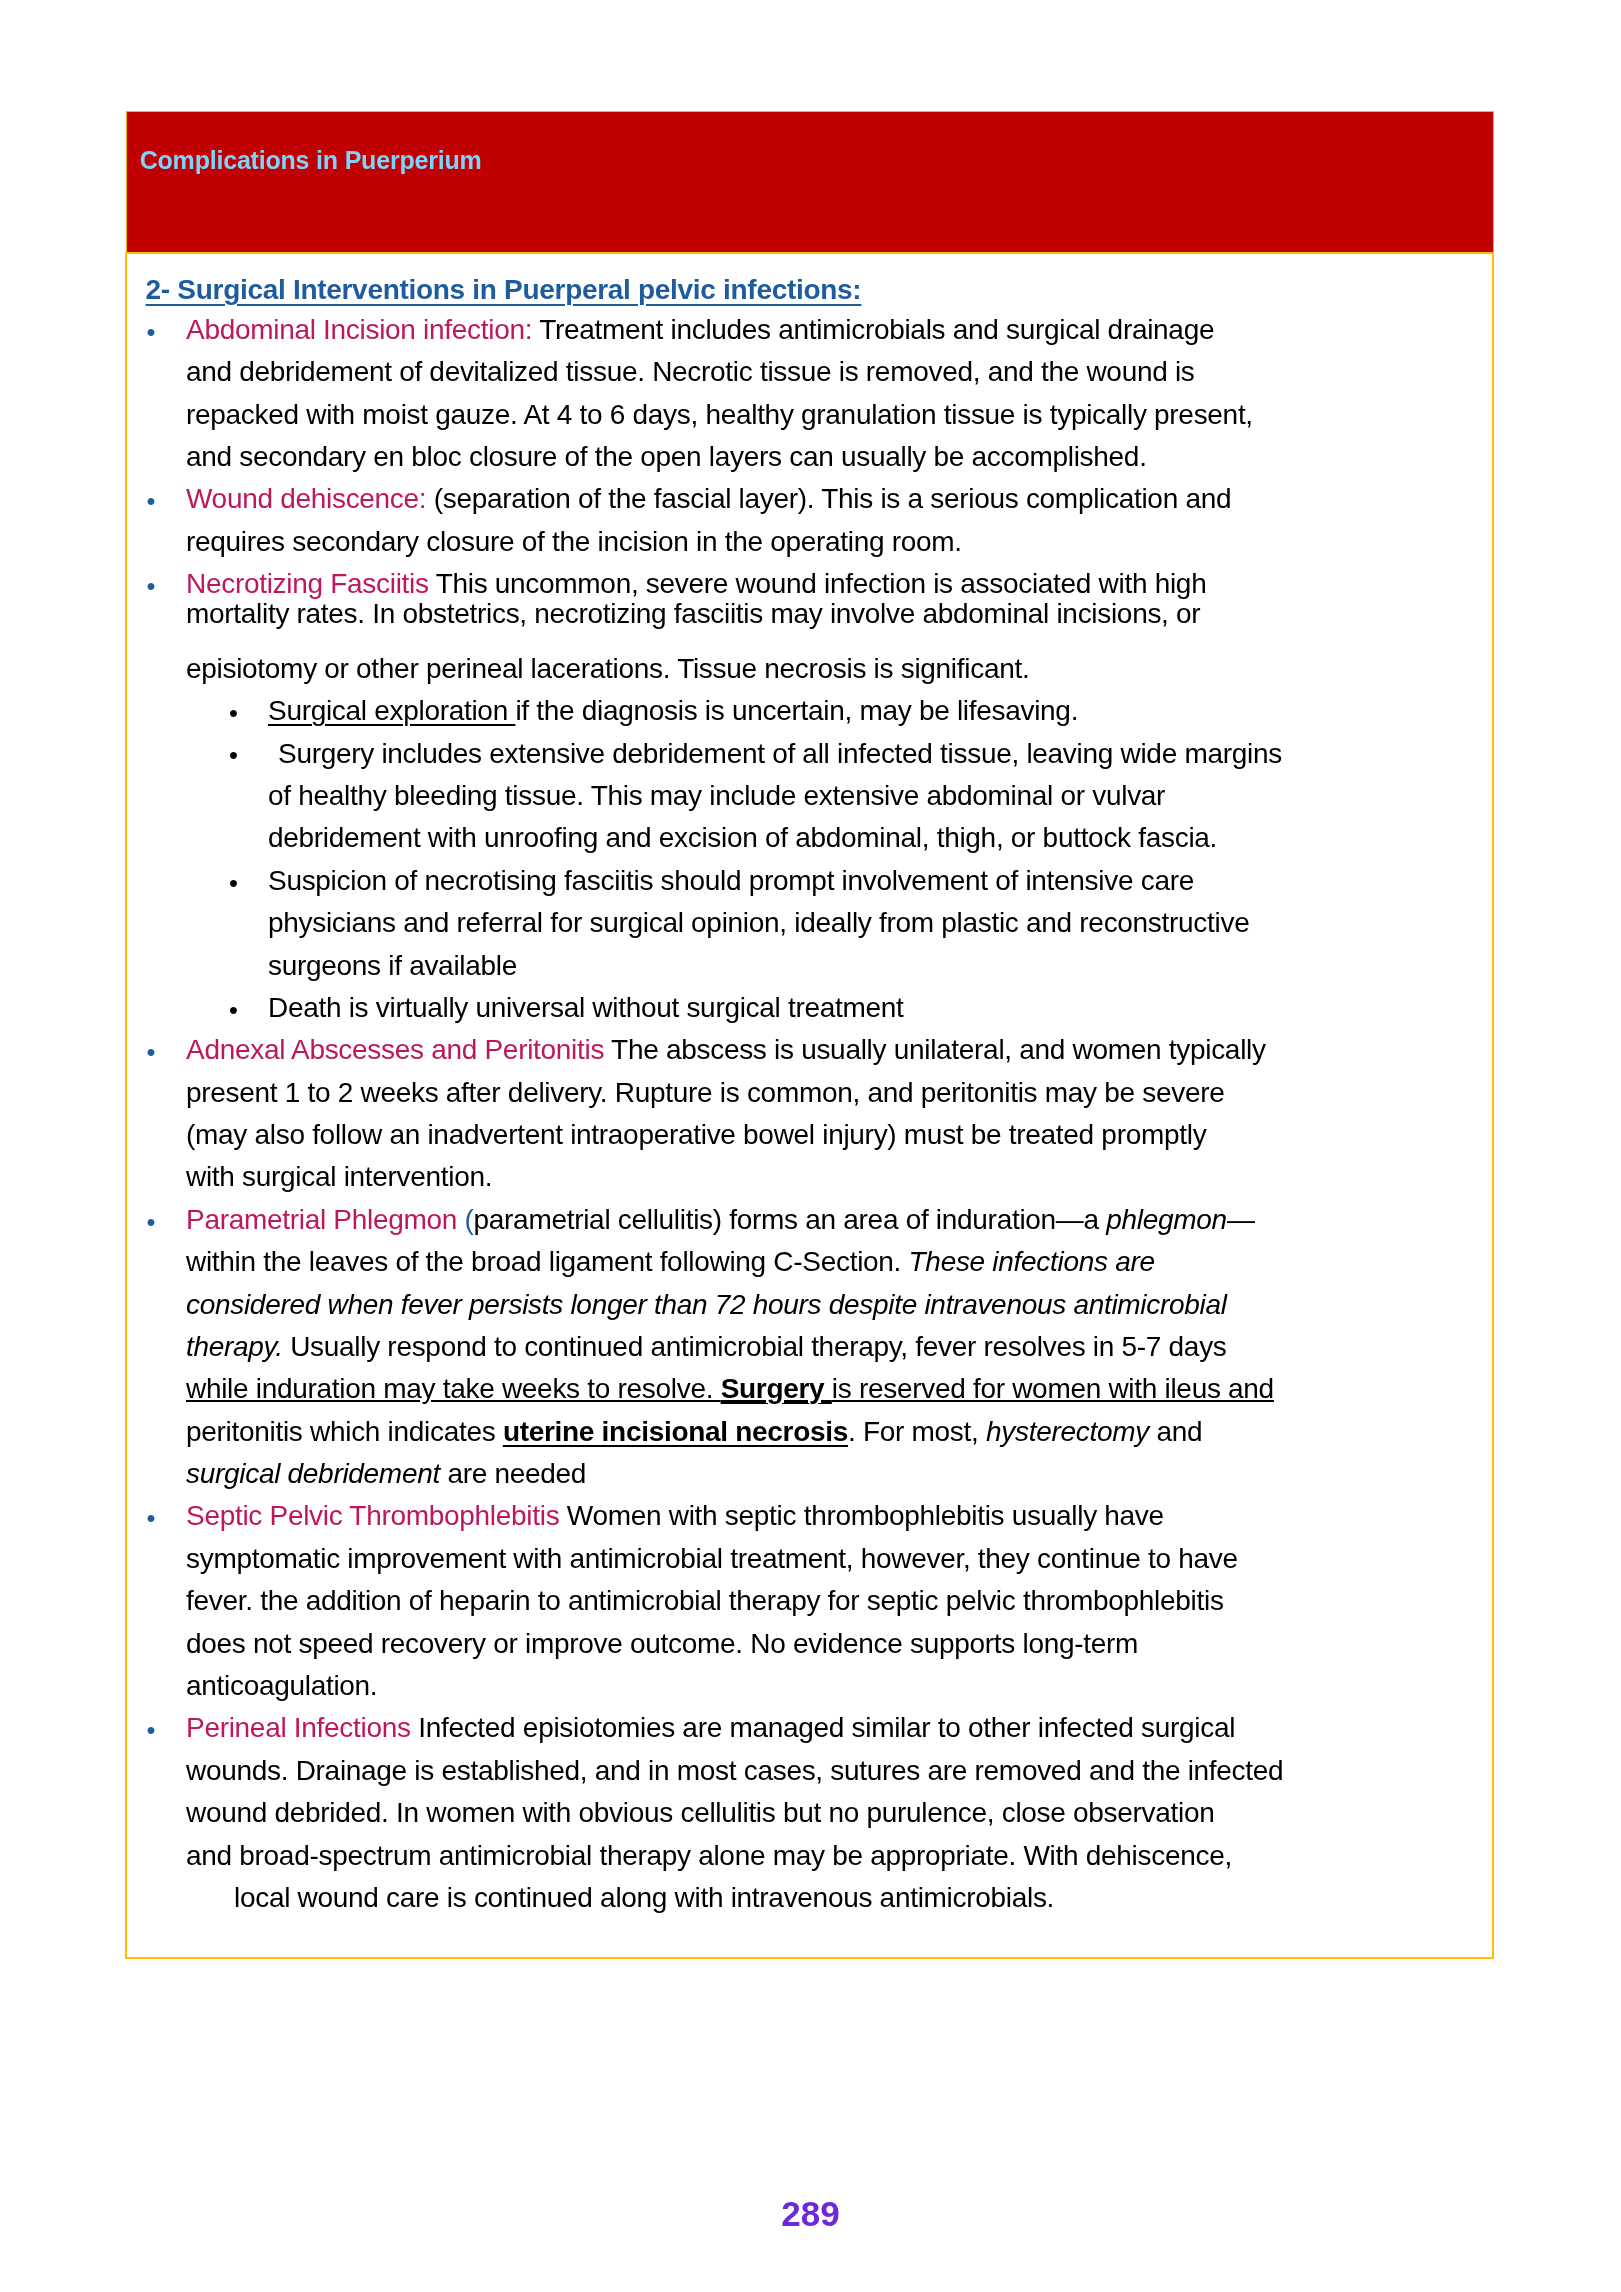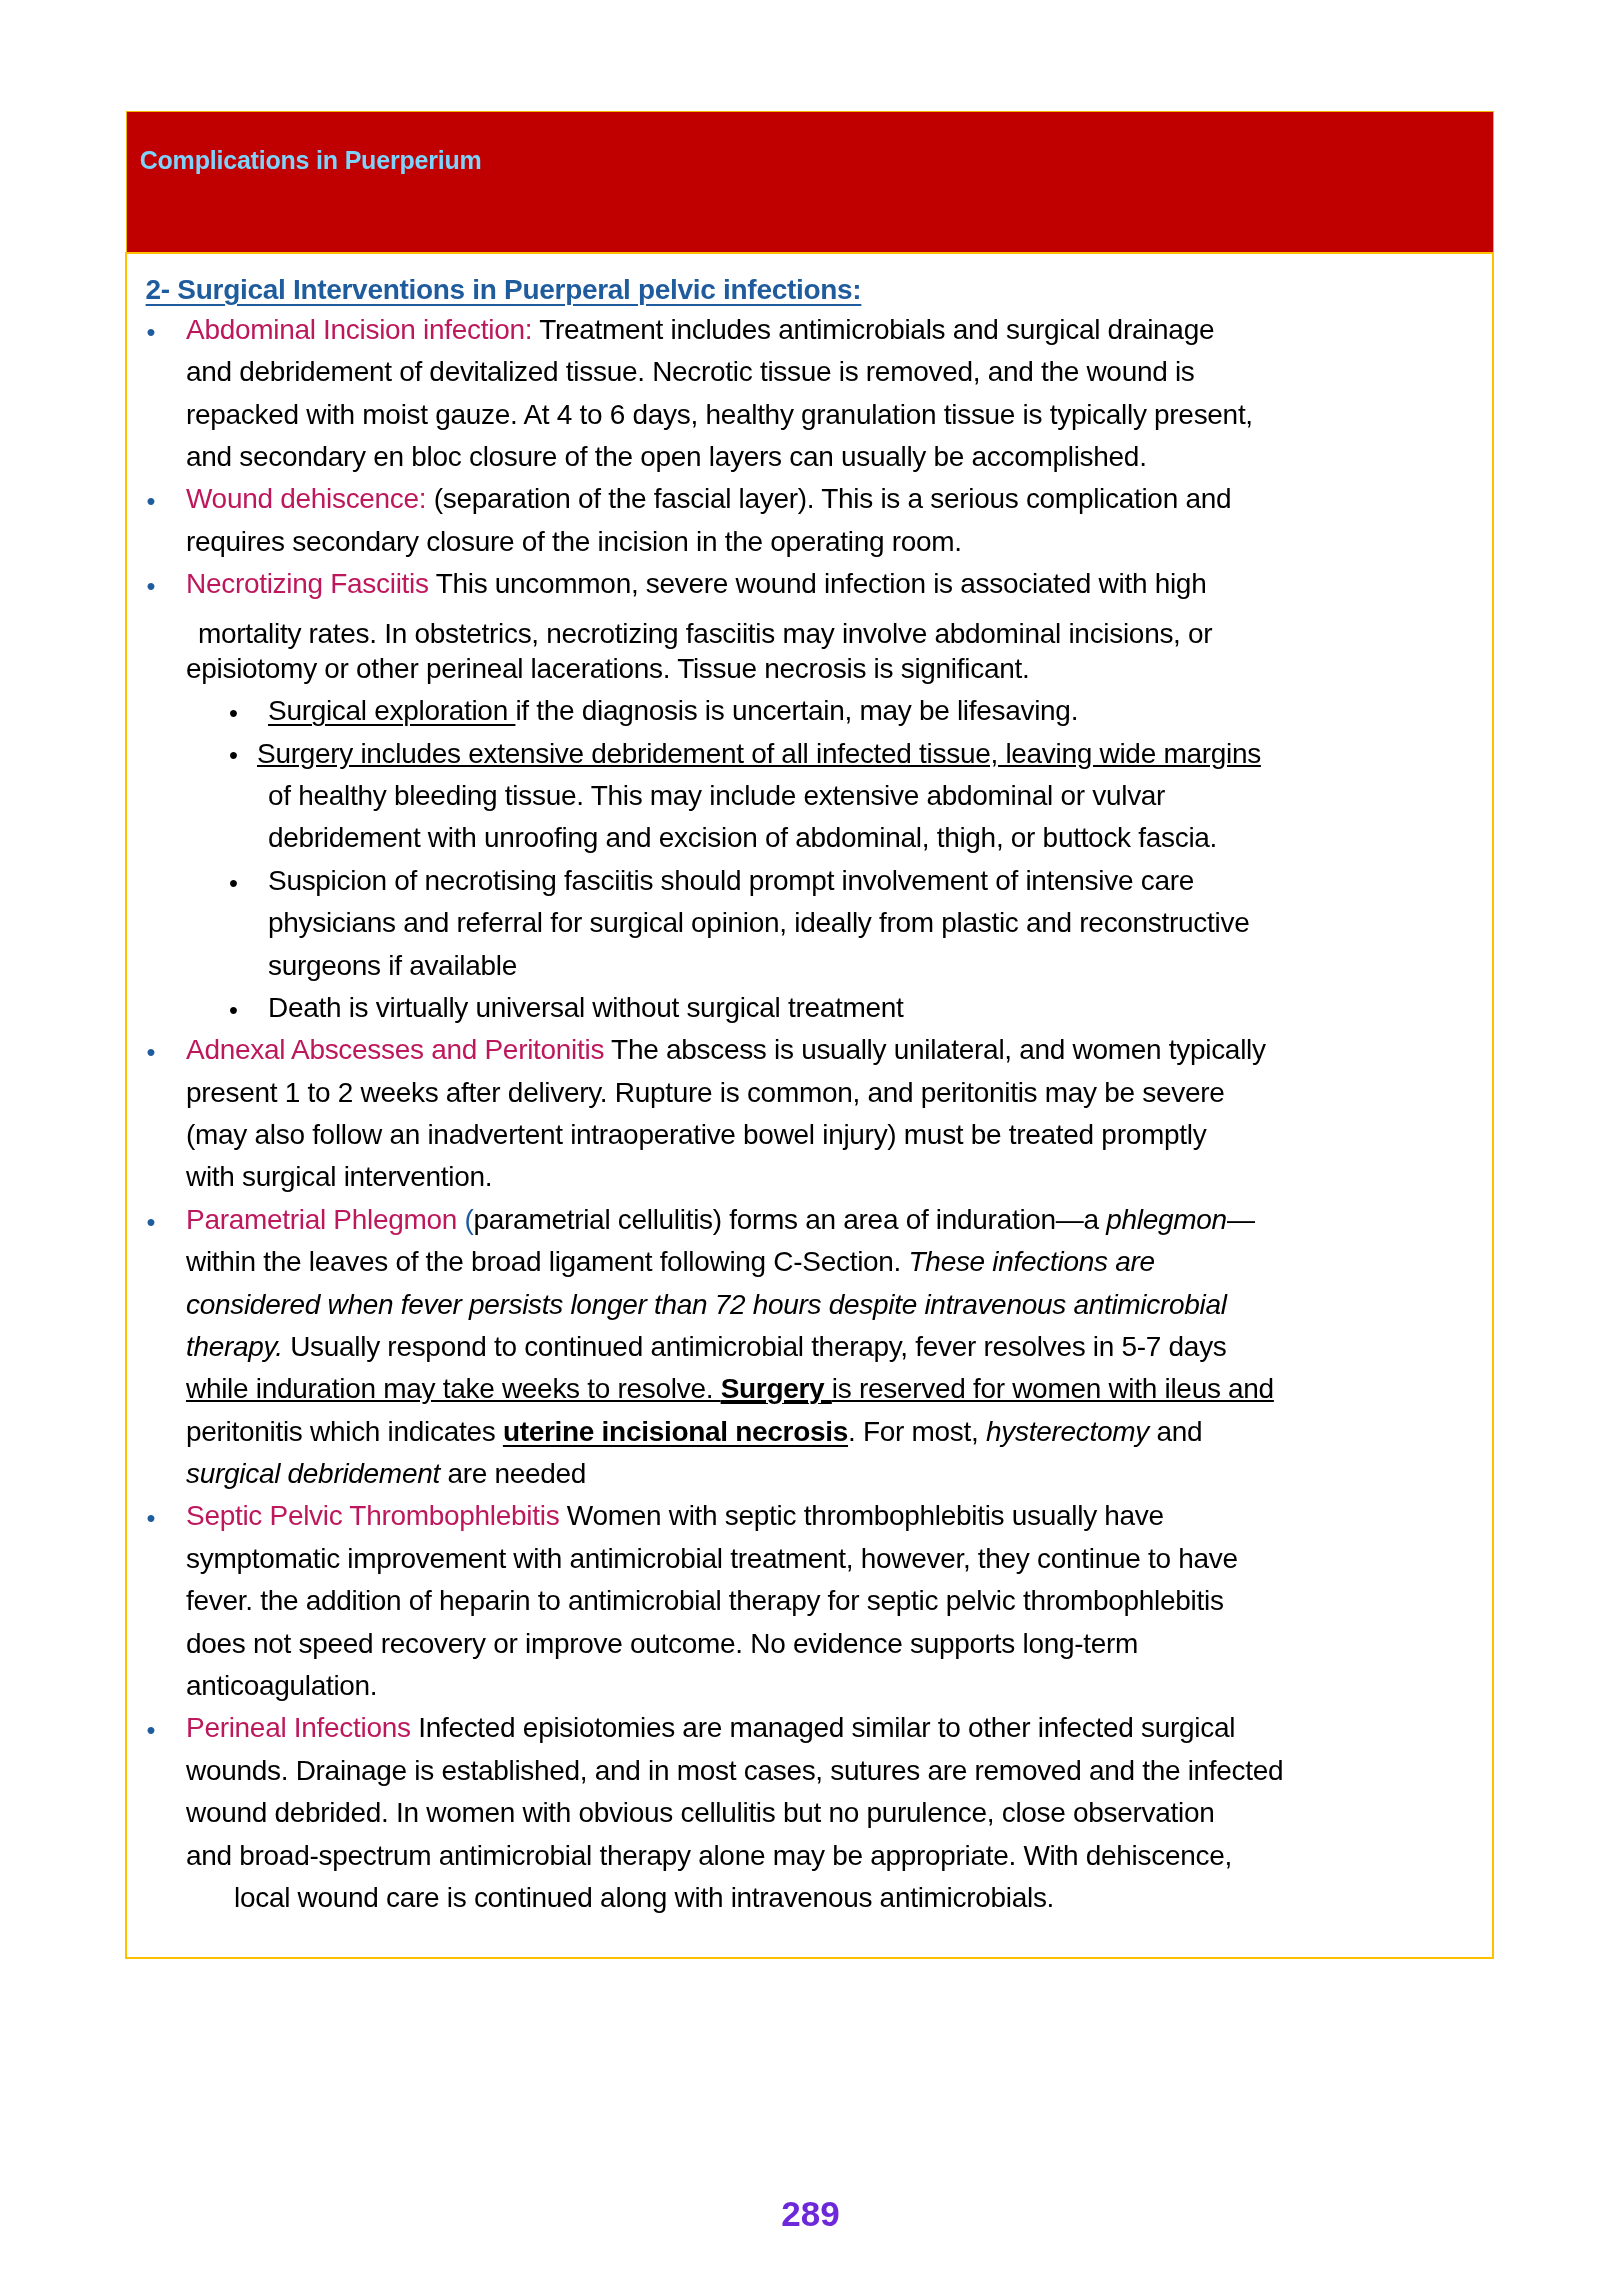--- a/index.html
+++ b/index.html
@@ -47,26 +47,26 @@
     <div class="bullet l1" style="left: 19.6px; top: 66px;">•</div>
         <div class="line" style="left: 59px; top: 60px;"><span class="blue-b">Abdominal Incision infection:</span><span class=""> Treatment includes antimicrobials and surgical drainage</span></div>
         <div class="line" style="left: 59px; top: 102px;"><span class="">and debridement of devitalized tissue. Necrotic tissue is removed, and the wound is</span></div>
         <div class="line" style="left: 59px; top: 145px;"><span class="">repacked with moist gauze. At 4 to 6 days, healthy granulation tissue is typically present,</span></div>
         <div class="line" style="left: 59px; top: 187px;"><span class="">and secondary en bloc closure of the open layers can usually be accomplished.</span></div>
         <div class="bullet l1" style="left: 19.6px; top: 235px;">•</div>
         <div class="line" style="left: 59px; top: 229px;"><span class="blue-b">Wound dehiscence:</span><span class=""> (separation of the fascial layer). This is a serious complication and</span></div>
         <div class="line" style="left: 59px; top: 272px;"><span class="">requires secondary closure of the incision in the operating room.</span></div>
         <div class="bullet l1" style="left: 19.6px; top: 320px;">•</div>
         <div class="line" style="left: 59px; top: 314px;"><span class="blue-b">Necrotizing Fasciitis</span><span class=""> This uncommon, severe wound infection is associated with high</span></div>
-        <div class="line" style="left: 59px; top: 364px; margin-left: 12px;"><span class="">mortality rates. In obstetrics, necrotizing fasciitis may involve abdominal incisions, or</span></div>
+        <div class="line" style="left: 59px; top: 344px;"><span class="">mortality rates. In obstetrics, necrotizing fasciitis may involve abdominal incisions, or</span></div>
         <div class="line" style="left: 59px; top: 399px;"><span class="">episiotomy or other perineal lacerations. Tissue necrosis is significant.</span></div>
         <div class="bullet l2" style="left: 102px; top: 447px;">•</div>
         <div class="line" style="left: 141px; top: 441px;"><span class="u">Surgical exploration </span><span class="">if the diagnosis is uncertain, may be lifesaving.</span></div>
         <div class="bullet l2" style="left: 102px; top: 489px;">•</div>
-        <div class="line" style="left: 130px; top: 484px; text-decoration: underline;"><span class="">Surgery includes extensive debridement of all infected tissue, leaving wide margins</span></div>
+        <div class="line" style="left: 151px; top: 484px;"><span class="">Surgery includes extensive debridement of all infected tissue, leaving wide margins</span></div>
         <div class="line" style="left: 141px; top: 526px;"><span class="">of healthy bleeding tissue. This may include extensive abdominal or vulvar</span></div>
         <div class="line" style="left: 141px; top: 568px;"><span class="">debridement with unroofing and excision of abdominal, thigh, or buttock fascia.</span></div>
         <div class="bullet l2" style="left: 102px; top: 617px;">•</div>
         <div class="line" style="left: 141px; top: 611px;"><span class="">Suspicion of necrotising fasciitis should prompt involvement of intensive care</span></div>
         <div class="line" style="left: 141px; top: 653px;"><span class="">physicians and referral for surgical opinion, ideally from plastic and reconstructive</span></div>
         <div class="line" style="left: 141px; top: 696px;"><span class="">surgeons if available</span></div>
         <div class="bullet l2" style="left: 102px; top: 744px;">•</div>
         <div class="line" style="left: 141px; top: 738px;"><span class="">Death is virtually universal without surgical treatment</span></div>
         <div class="bullet l1" style="left: 19.6px; top: 786px;">•</div>
         <div class="line" style="left: 59px; top: 780px;"><span class="blue-b">Adnexal Abscesses and Peritonitis</span><span class=""> The abscess is usually unilateral, and women typically</span></div>

